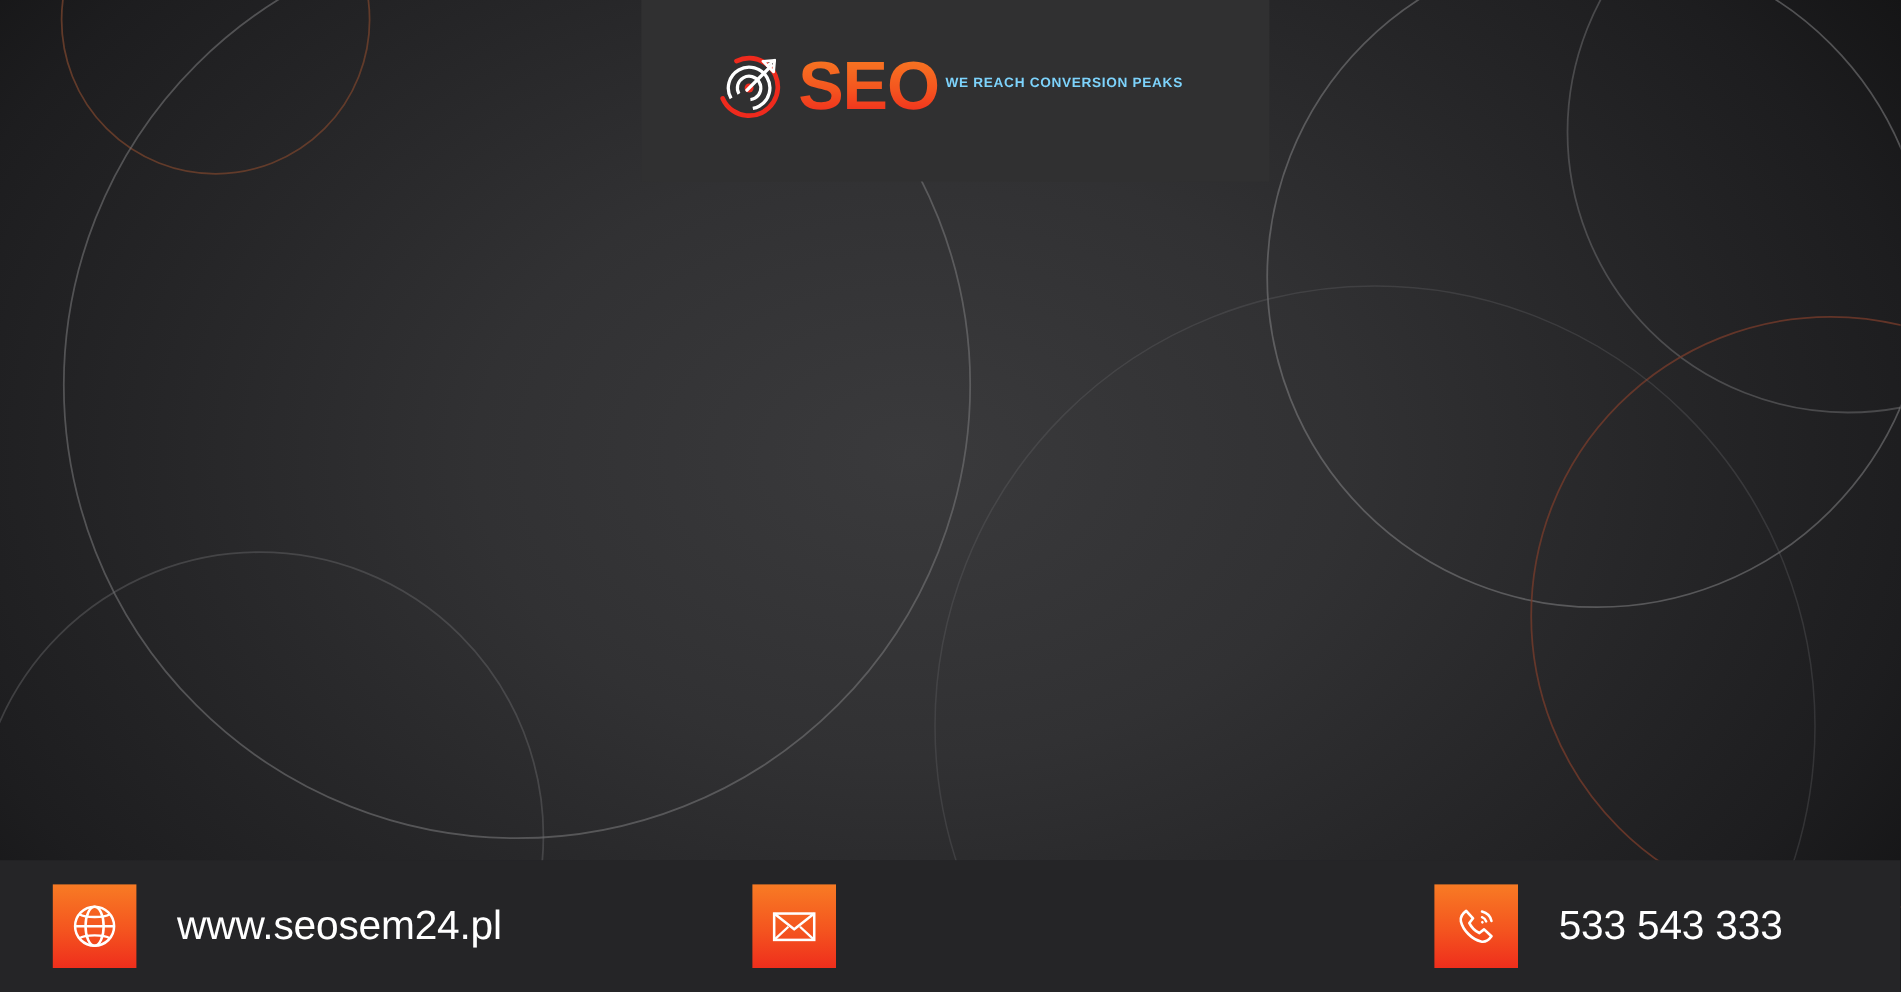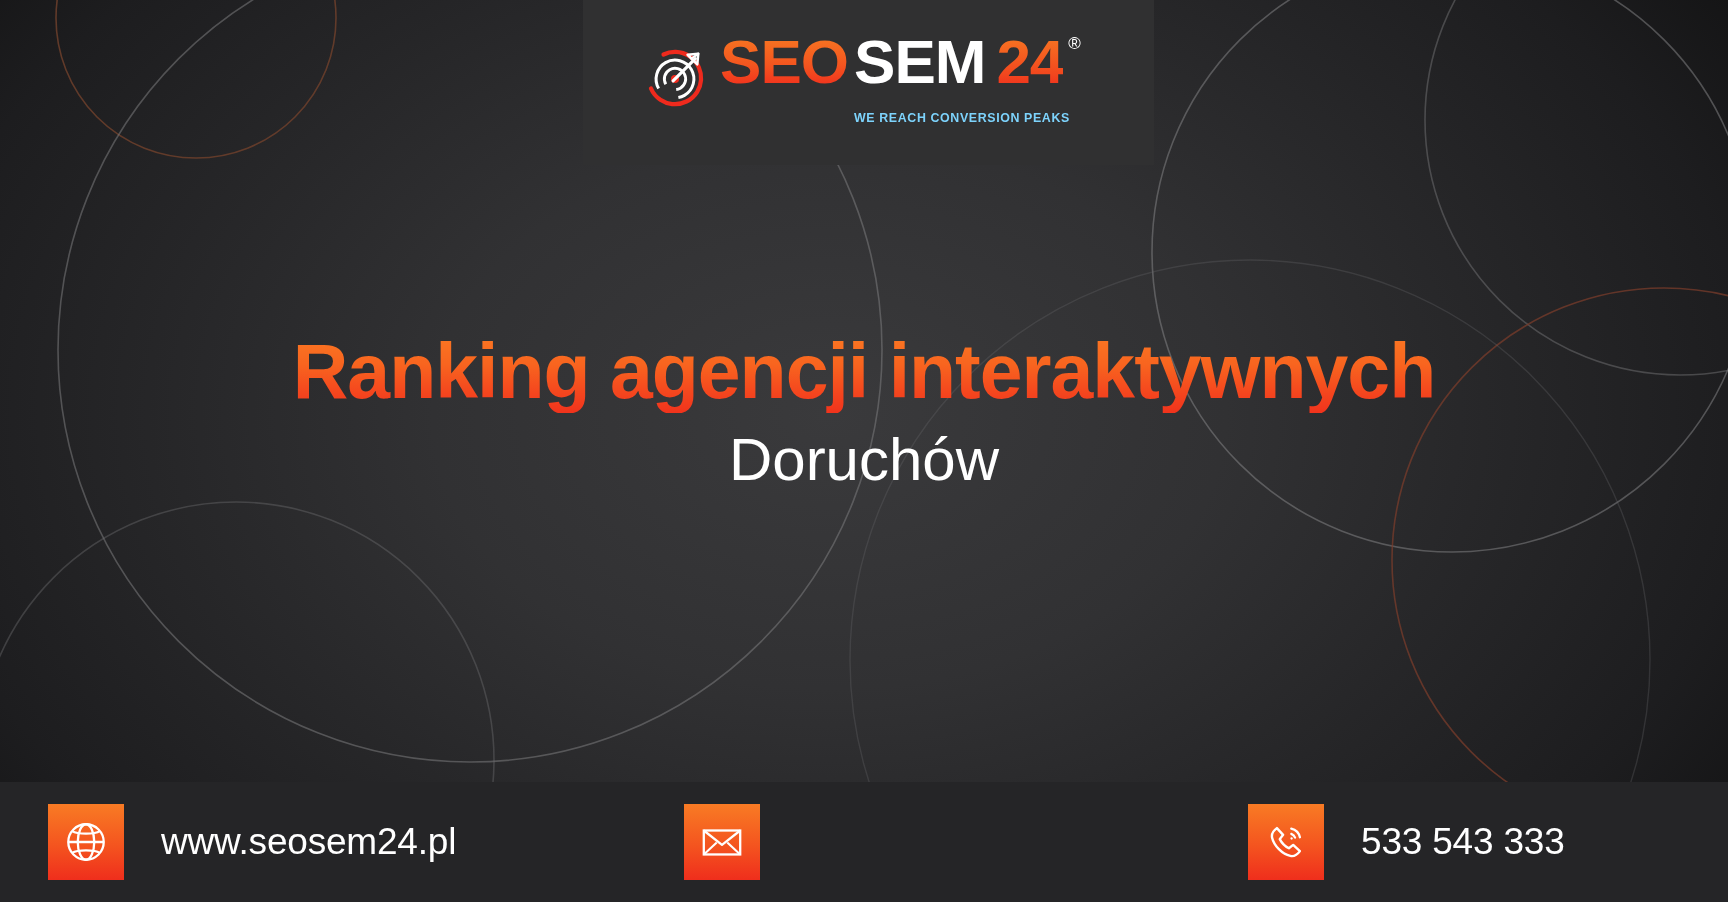--- a/index.html
+++ b/index.html
@@ -68,21 +68,21 @@
 
   
   .footer{
     position:absolute; left:0; bottom:0; width:1728px; height:120px;
     background:#252527;
     display:flex; align-items:center;
   }
   .contact{ position:absolute; display:flex; align-items:center; gap:37px; }
   .contact.c-web{ left:48px; }
   .contact.c-mail{ left:684px; }
-  .contact.c-tel{ left:1248px; }
+  .contact.c-tel{ left:1304px; }
 
   .ico-box{
     width:76px; height:76px; flex:0 0 76px;
     background:linear-gradient(180deg,#f87b24 0%,#f4541f 55%,#ef2e1c 100%);
     display:flex; align-items:center; justify-content:center;
   }
   .ico-box svg{ width:46px; height:46px; display:block; }
 
   .contact-text{
     font-size:37px; color:#ffffff; font-weight:400; white-space:nowrap;
@@ -113,36 +113,27 @@
         <circle cx="32" cy="33" r="11" fill="none" stroke="#ffffff" stroke-width="3" stroke-dasharray="56 14" transform="rotate(150 32 33)"></circle>
         <circle cx="32" cy="33" r="4.2" fill="#ef2a1d"></circle>
         <path d="M30 35 L53 12" stroke="#ffffff" stroke-width="3.2" stroke-linecap="round" fill="none"></path>
         <path d="M45 8 L56 7 L55 18 Z" fill="none" stroke="#ffffff" stroke-width="2.6" stroke-linejoin="round"></path>
         <path d="M49 12 L56 7" stroke="#ffffff" stroke-width="2.4" stroke-linecap="round"></path>
       </svg>
 
       <div class="wordmark">
         <span class="wm-seo">SEO</span>
         <span class="wm-right">
-          <span class="wm-line">
-            <span class="wm-sem">SEM</span>
-            <span class="wm-24">24</span>
-            <span class="wm-reg">®</span>
-          </span>
           <span class="wm-tag">WE REACH CONVERSION PEAKS</span>
         </span>
       </div>
 
     </div>
   </div>
 
-  <div class="hero">
-    <div class="hero-title">Ranking agencji interaktywnych</div>
-    <div class="hero-sub">Doruchów</div>
-  </div>
 
   <div class="footer">
 
     <div class="contact c-web">
       <span class="ico-box">
         <svg viewBox="0 0 48 48" aria-hidden="true">
           <circle cx="24" cy="24" r="18.5" fill="none" stroke="#fff" stroke-width="2.4"></circle>
           <ellipse cx="24" cy="24" rx="8.6" ry="18.5" fill="none" stroke="#fff" stroke-width="2.4"></ellipse>
           <line x1="5.5" y1="24" x2="42.5" y2="24" stroke="#fff" stroke-width="2.4"></line>
           <path d="M9.6 12.6 C15 16.2 33 16.2 38.4 12.6" fill="none" stroke="#fff" stroke-width="2.3"></path>

